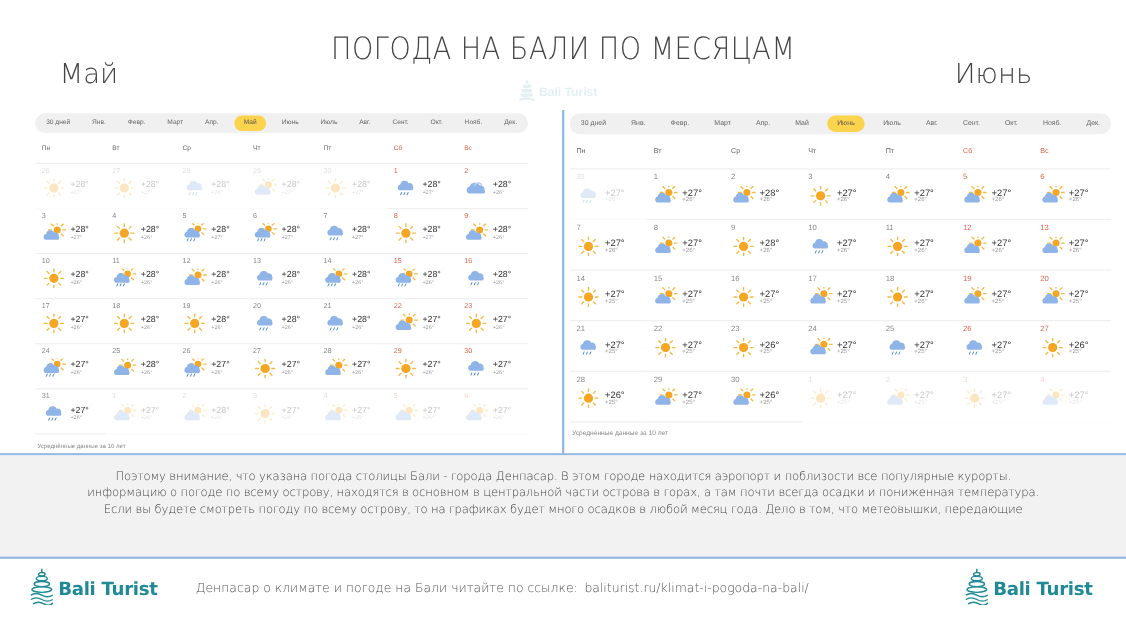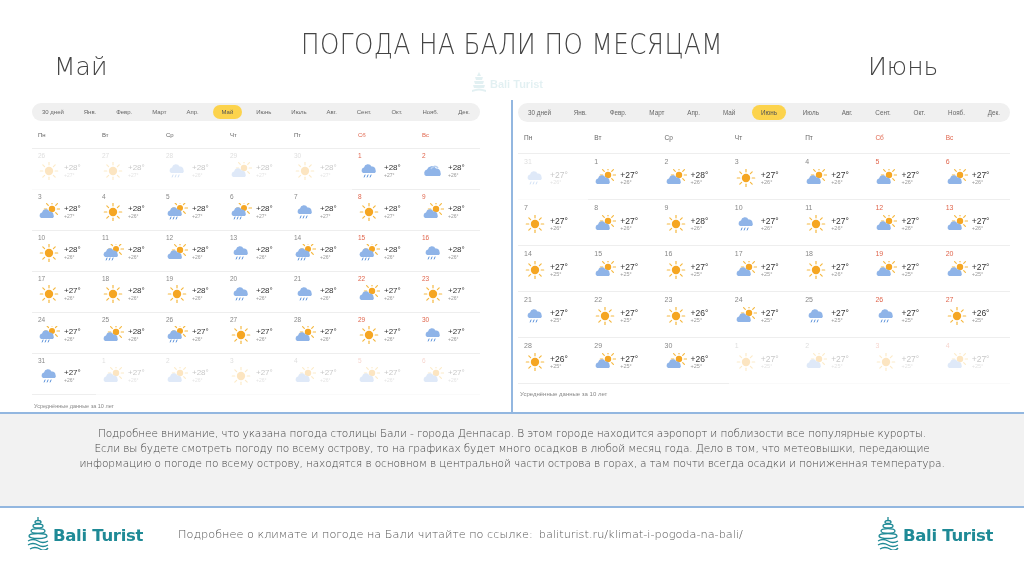--- a/index.html
+++ b/index.html
@@ -1721,23 +1721,23 @@
           </span>
         </div>
       </div>
     </div>
   <div class="avg-note">Усреднённые данные за 10 лет</div>
 </div>
 
 <div class="hline top"></div>
 
 <div class="notice">
-  <p>Подробнее внимание, что указана погода столицы Бали - города Денпасар. В этом городе находится аэропорт и поблизости все популярные курорты.</p>
+  <p>Поэтому внимание, что указана погода столицы Бали - города Денпасар. В этом городе находится аэропорт и поблизости все популярные курорты.</p>
+  <p>информацию о погоде по всему острову, находятся в основном в центральной части острова в горах, а там почти всегда осадки и пониженная температура.</p>
   <p>Если вы будете смотреть погоду по всему острову, то на графиках будет много осадков в любой месяц года. Дело в том, что метеовышки, передающие</p>
-  <p>информацию о погоде по всему острову, находятся в основном в центральной части острова в горах, а там почти всегда осадки и пониженная температура.</p>
 </div>
 
 <div class="hline bottom"></div>
 
 <div class="footer">
   <div class="logo left">
     <span>
       <svg width="22" height="34" viewBox="0 0 22 34">
         <g fill="none" stroke="#1f8a96" stroke-width="1.3">
           <path d="M11 1 L11 4"></path>
@@ -1747,21 +1747,21 @@
           <ellipse cx="11" cy="20" rx="9" ry="2.5"></ellipse>
           <path d="M1 25 Q6 22 11 25 T21 25"></path>
           <path d="M1 29 Q6 26 11 29 T21 29"></path>
           <path d="M3 33 Q8 30 13 33 T21 32"></path>
         </g>
       </svg>
     </span>
     <span class="logo-text">Bali Turist</span>
   </div>
   <div class="footer-text">
-    <span>Подробнее о климате и погоде на Бали читайте по ссылке:</span><span class="link">baliturist.ru/klimat-i-pogoda-na-bali/</span>
+    <span>Денпасар о климате и погоде на Бали читайте по ссылке:</span><span class="link">baliturist.ru/klimat-i-pogoda-na-bali/</span>
   </div>
   <div class="logo right">
     <span>
       <svg width="22" height="34" viewBox="0 0 22 34">
         <g fill="none" stroke="#1f8a96" stroke-width="1.3">
           <path d="M11 1 L11 4"></path>
           <ellipse cx="11" cy="6" rx="3" ry="1.5"></ellipse>
           <ellipse cx="11" cy="10" rx="5" ry="2"></ellipse>
           <ellipse cx="11" cy="15" rx="7" ry="2.3"></ellipse>
           <ellipse cx="11" cy="20" rx="9" ry="2.5"></ellipse>

